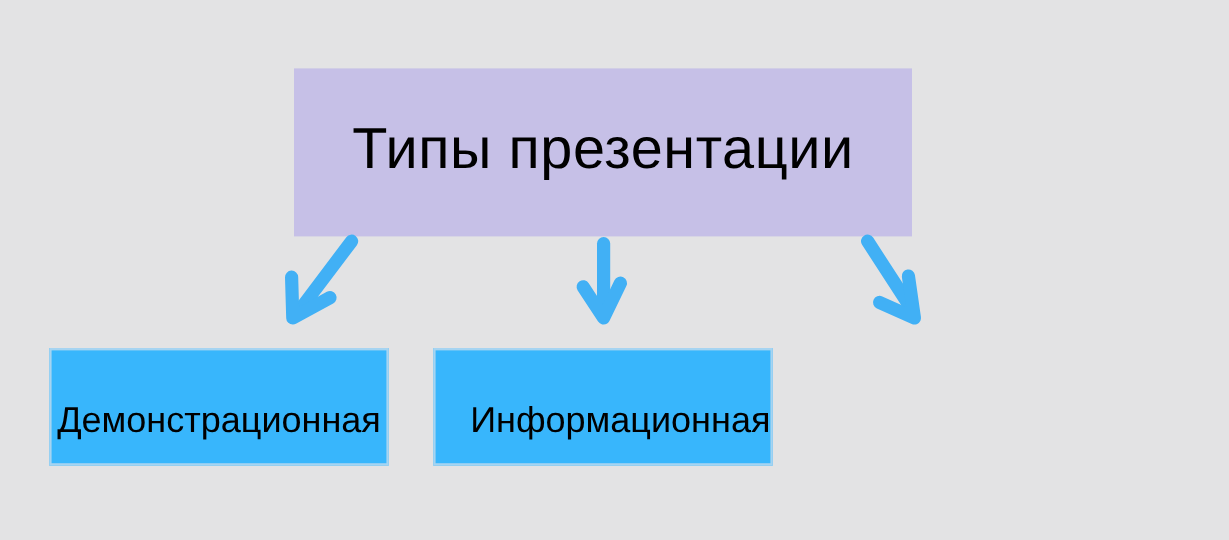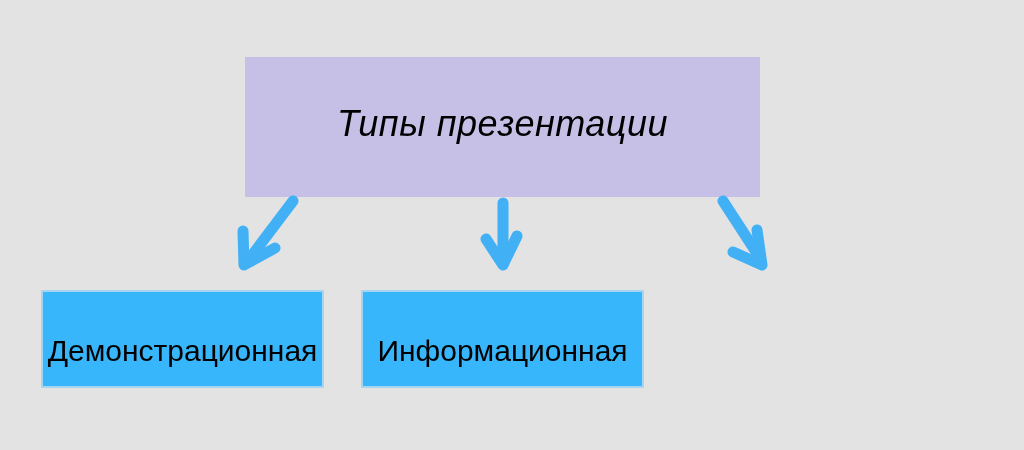--- a/index.html
+++ b/index.html
@@ -25,47 +25,46 @@
     top: 57px;
     width: 515px;
     height: 140px;
     background: var(--title-box, #c6c0e7);
     display: flex;
     align-items: center;
     justify-content: center;
     box-sizing: border-box;
   }
   .title-box span {
-    font-size: 36px;
+    font-size: 48px;
     color: var(--text, #000000);
     letter-spacing: 0.5px;
     white-space: nowrap;
     transform: translateY(-3px);
-    font-style: italic;
   }
   .node {
     position: absolute;
     top: 290px;
     width: 283px;
     height: 98px;
     background: var(--node-box, #38b6fc);
     border: 2px solid var(--node-border, #a6d4f1);
     box-sizing: border-box;
     display: flex;
     align-items: center;
     justify-content: center;
   }
   .node span {
     font-size: 30px;
     color: var(--text, #000000);
     white-space: nowrap;
     margin-top: 23px;
   }
   .node-1 { left: 41px; }
-  .node-2 { left: 361px; }
+  .node-2 { left: 361px; justify-content: flex-end; }
   .node-3 { left: 680px; }
   .arrows {
     position: absolute;
     left: 0;
     top: 0;
     width: 1024px;
     height: 450px;
     color: var(--arrow, #41b0f5);
     pointer-events: none;
   }

